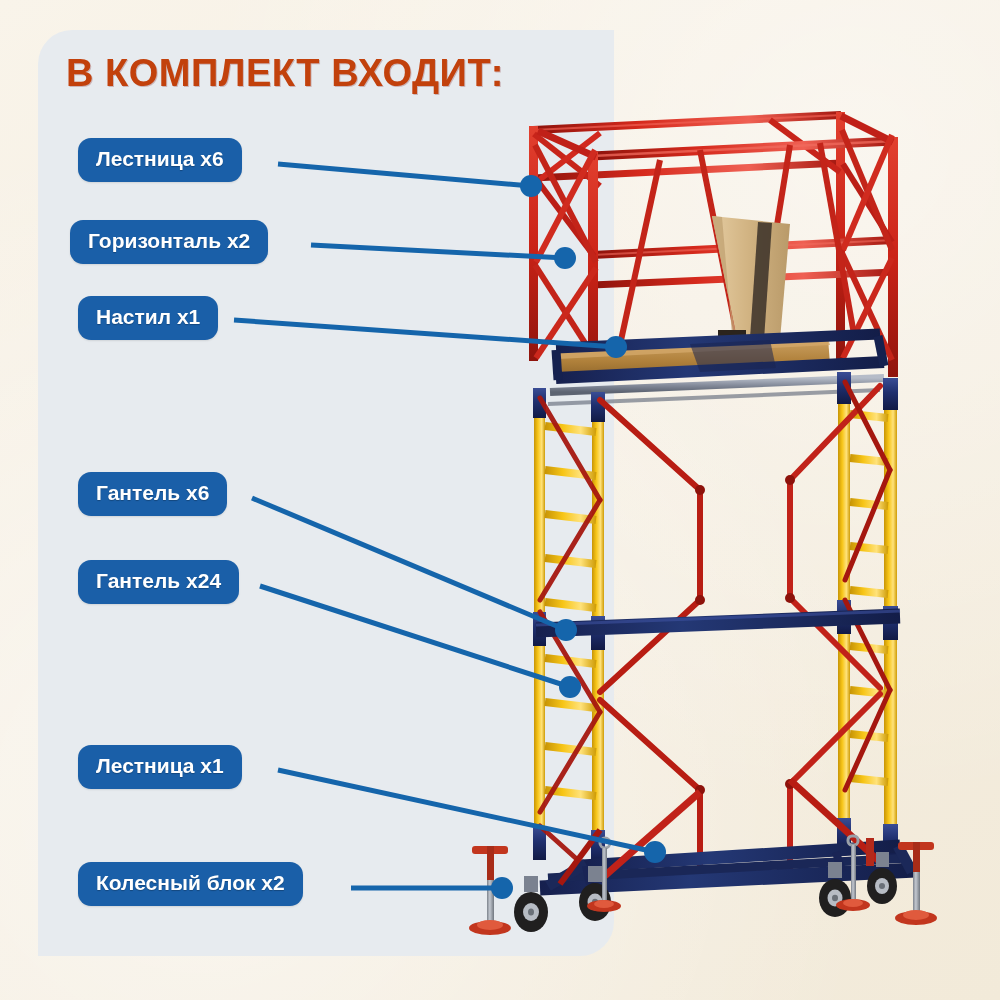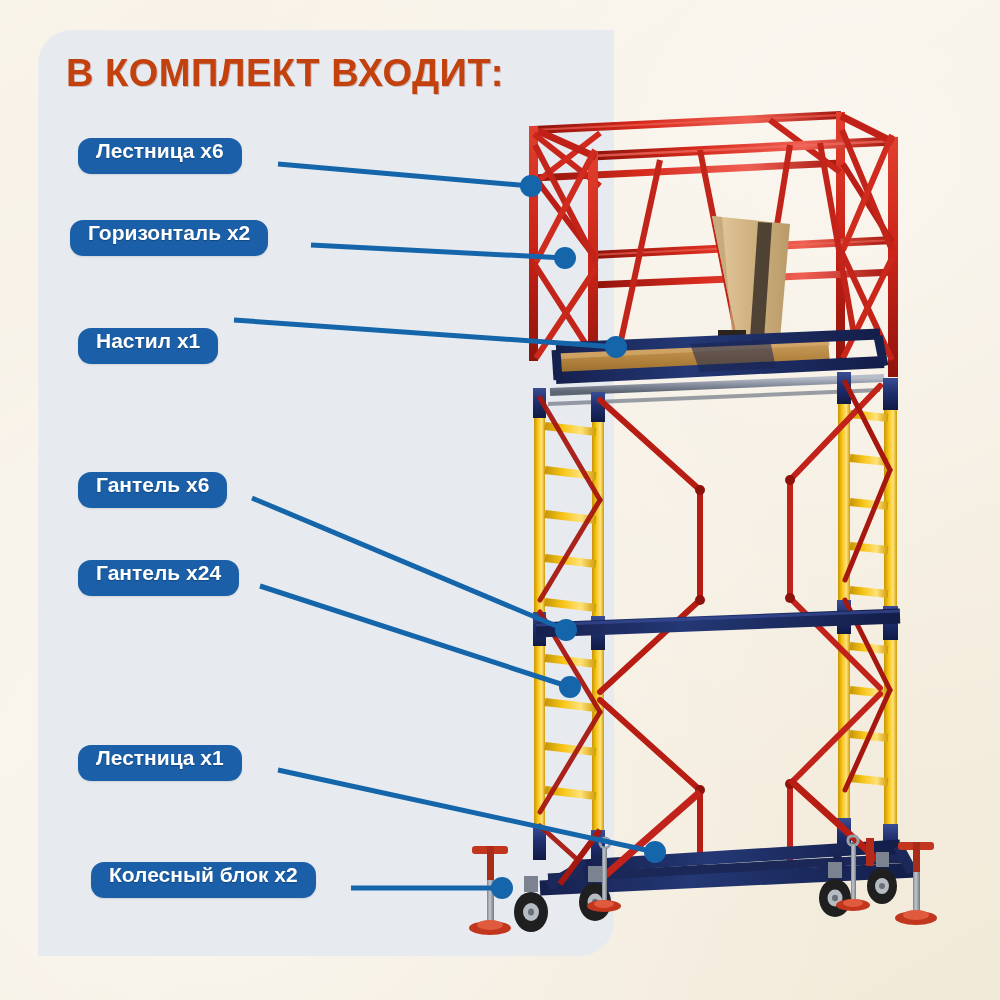--- a/index.html
+++ b/index.html
@@ -31,21 +31,21 @@
     text-shadow:1px 1px 0 rgba(120,20,20,.25);
     white-space:nowrap;
   }
   
   .badge{
     position:absolute;
     background:#1a5fa8;
     color:#fff;
     font-size:21px; font-weight:bold;
     border-radius:13px;
-    padding:1px 18px 11px 18px;
+    padding:9px 18px 11px 18px;
     white-space:nowrap;
     text-shadow:0 1px 1px rgba(0,0,0,.25);
     box-shadow:0 1px 2px rgba(0,0,0,.10);
     z-index:40;
   }
   
   #leaders{ position:absolute; left:0; top:0; width:1000px; height:1000px; z-index:35; pointer-events:none; }
   
   #scaffold{ position:absolute; left:0; top:0; width:1000px; height:1000px; z-index:20; }
 </style>
@@ -362,17 +362,17 @@
     <circle cx="570" cy="687" r="11"></circle>
     <circle cx="655" cy="852" r="11"></circle>
     <circle cx="502" cy="888" r="11"></circle>
   </g>
 </svg>
 
 <div id="page-title">В КОМПЛЕКТ ВХОДИТ:</div>
 
 <div class="badge" style="left:78px;top:138px;">Лестница х6</div>
 <div class="badge" style="left:70px;top:220px;">Горизонталь х2</div>
-<div class="badge" style="left:78px;top:296px;margin-top:32px;">Настил х1</div>
+<div class="badge" style="left:78px;top:296px;">Настил х1</div>
 <div class="badge" style="left:78px;top:472px;text-align:right;">Гантель х6</div>
 <div class="badge" style="left:78px;top:560px;">Гантель х24</div>
 <div class="badge" style="left:78px;top:745px;">Лестница х1</div>
-<div class="badge" style="left:78px;top:862px;margin-left:13px;">Колесный блок х2</div>
+<div class="badge" style="left:78px;top:862px;">Колесный блок х2</div>
 
 </body></html>

